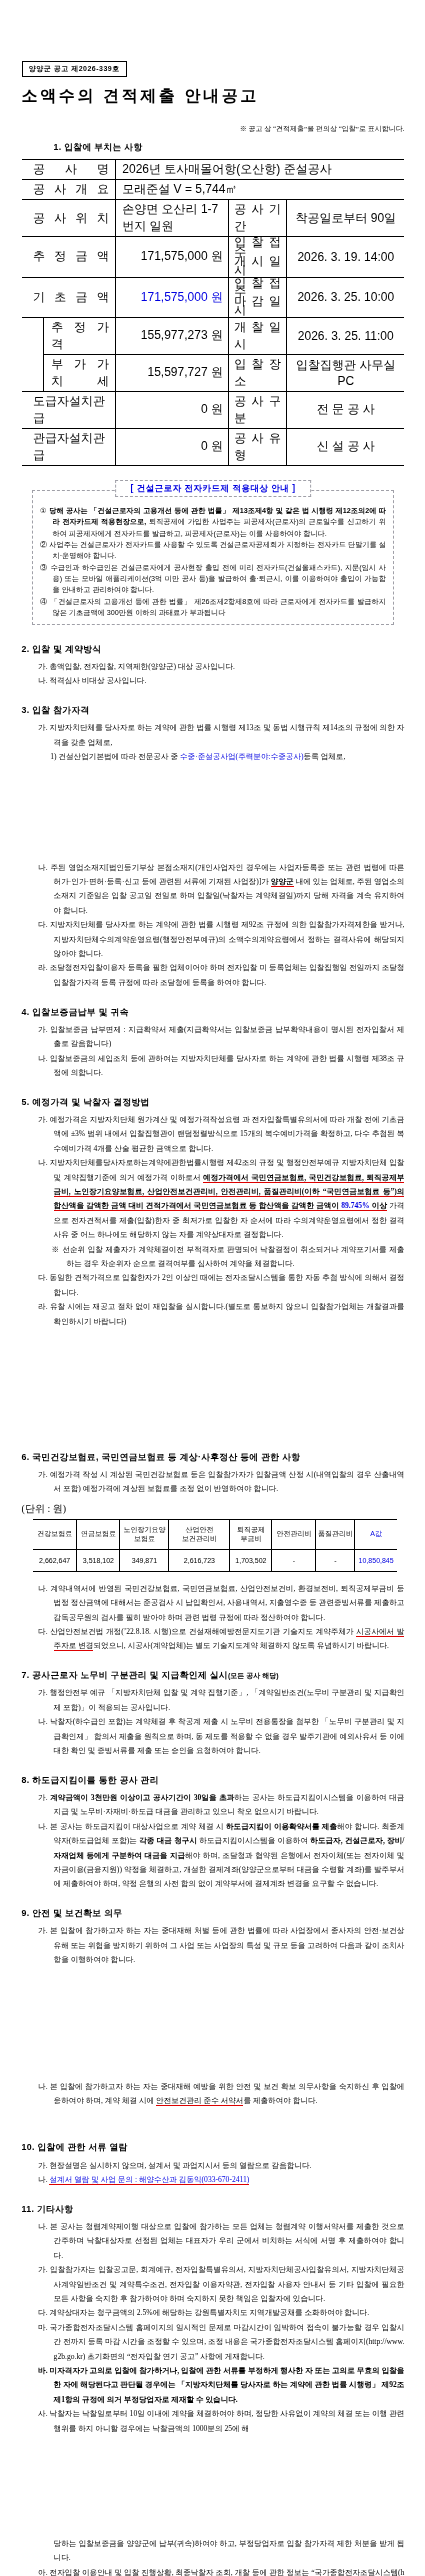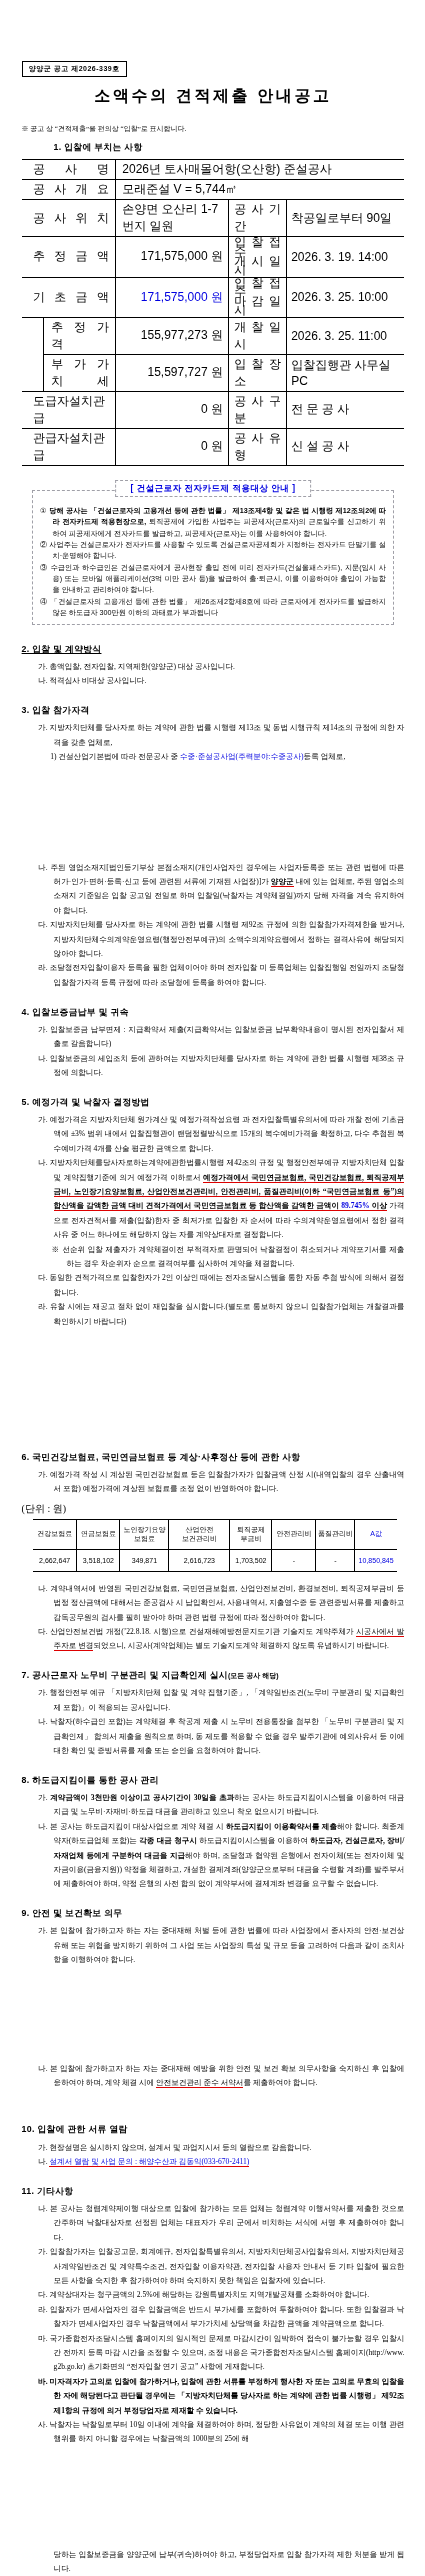--- a/index.html
+++ b/index.html
@@ -3,23 +3,23 @@
 <meta charset="utf-8">
 <style>
   html,body { margin:0; padding:0; background:#ffffff; }
   .doc {
     width:426px; height:3009px; margin:0 auto; background:#fff; color:#000;
     box-sizing:border-box; padding:61px 21.6px 0 21.6px; overflow:hidden;
     font-family:"Liberation Serif","DejaVu Serif",serif; position:relative;
   }
   .notice-box { display:inline-block; border:1px solid #000; padding:2.1px 6.2px;
     font-family:"Liberation Sans",sans-serif; font-weight:bold; font-size:7px; letter-spacing:0.5px; }
-  .title { text-align:center; font-family:"Liberation Sans",sans-serif; font-weight:bold;
+  .title { text-align:left; font-family:"Liberation Sans",sans-serif; font-weight:bold;
     font-size:16px; letter-spacing:2.6px; margin:9.3px 0 0 0; }
-  .top-note { text-align:left; font-size:7px; margin-top:16.5px; }
+  .top-note { text-align:right; font-size:7px; margin-top:16.5px; }
   .h { font-family:"Liberation Sans",sans-serif; font-weight:bold; font-size:8.8px;
     margin:16.5px 0 4.1px 0; letter-spacing:0.3px; }
   .h .sub { font-size:7px; letter-spacing:0; }
   .p { font-size:7.6px; line-height:14.4px; text-align:justify; margin:0;
     padding-left:32px; text-indent:-15.5px; word-break:break-all; }
   .p2 { padding-left:42px; text-indent:-13.4px; }
   .pn { padding-left:45px; text-indent:-15px; }
   .b { font-weight:bold; }
   .blue { color:#0000e0; }
   .rl { border-bottom:1px solid #dd0000; }
@@ -28,21 +28,21 @@
     font-family:"Liberation Sans",sans-serif; font-size:12px; margin-top:5.2px; table-layout:fixed; }
   .bidtbl td { border:0.5px solid #000; padding:1px 4.1px; }
   .bidtbl td.el { border-left:none; } .bidtbl td.er { border-right:none; }
   .bidtbl td.lab { text-align:justify; text-align-last:justify; padding:1px 6.2px 1px 11.3px; }
   .bidtbl td.labsub { text-align:justify; text-align-last:justify; padding:1px 6.2px 1px 7.2px; }
   .bidtbl td.sp { padding:0; }
   .bidtbl td.lab2 { text-align:justify; text-align-last:justify; padding:1px 5.2px; }
   .bidtbl td.lab2 div { text-align:justify; text-align-last:justify; line-height:9.3px; }
   .bidtbl td.vL { text-align:left; padding-left:6.2px; }
   .bidtbl td.vR { text-align:right; padding-right:5.2px; }
-  .bidtbl td.vC { }
+  .bidtbl td.vC { text-align:center; }
   
   .ebox { position:relative; margin:24px 10.3px 0 10.3px; border:1px dashed #a0a0a8;
     padding:14.4px 7.2px 6.2px 7.2px; font-family:"Liberation Sans",sans-serif; }
   .ebox-title { position:absolute; top:-10.3px; left:50%; transform:translateX(-50%);
     background:#fff; border:1px dashed #a0a0a8; color:#0000e0; font-weight:bold;
     font-size:8.5px; padding:1.5px 14.4px; white-space:nowrap; letter-spacing:0.5px; }
   .ei { font-size:7.2px; line-height:11.3px; text-align:justify; margin:0;
     padding-left:12.4px; text-indent:-12.4px; word-break:break-all; }
   
   .unit { text-align:left; font-size:10px; padding-right:6.2px; margin-top:6px; }
@@ -142,24 +142,24 @@
       <td class="vC er">신 설 공 사</td>
     </tr>
   </tbody>
     </table>
 
   <div class="ebox">
     <div class="ebox-title">[ 건설근로자 전자카드제 적용대상 안내 ]</div>
     <p class="ei"><span>① </span><span class="b">당해 공사는 「건설근로자의 고용개선 등에 관한 법률」 제13조제4항 및 같은 법 시행령 제12조의2에 따라 전자카드제 적용현장으로,</span><span> 퇴직공제에 가입한 사업주는 피공제자(근로자)의 근로일수를 신고하기 위하여 피공제자에게 전자카드를 발급하고, 피공제자(근로자)는 이를 사용하여야 합니다.</span></p>
     <p class="ei">② 사업주는 건설근로자가 전자카드를 사용할 수 있도록 건설근로자공제회가 지정하는 전자카드 단말기를 설치·운영해야 합니다.</p>
     <p class="ei">③ 수급인과 하수급인은 건설근로자에게 공사현장 출입 전에 미리 전자카드(건설올패스카드), 지문(임시 사용) 또는 모바일 애플리케이션(3억 미만 공사 등)을 발급하여 출·퇴근시, 이를 이용하여야 출입이 가능함을 안내하고 관리하여야 합니다.</p>
-    <p class="ei">④ 「건설근로자의 고용개선 등에 관한 법률」 제26조제2항제8호에 따라 근로자에게 전자카드를 발급하지 않은 하도급자 300만원 이하의 과태료가 부과됩니다</p>
+    <p class="ei">④ 「건설근로자의 고용개선 등에 관한 법률」 제26조제2항제8호에 따라 근로자에게 전자카드를 발급하지 않은 기초금액에 300만원 이하의 과태료가 부과됩니다</p>
   </div>
 
-  <div class="h" style="margin-top:18.5px;text-decoration:underline;">2. 입찰 및 계약방식</div>
+  <div class="h" style="margin-top:18.5px;">2. 입찰 및 계약방식</div>
   <p class="p">가. 총액입찰, 전자입찰, 지역제한(양양군) 대상 공사입니다.</p>
   <p class="p">나. 적격심사 비대상 공사입니다.</p>
 
   <div class="h">3. 입찰 참가자격</div>
   <p class="p">가. 지방자치단체를 당사자로 하는 계약에 관한 법률 시행령 제13조 및 동법 시행규칙 제14조의 규정에 의한 자격을 갖춘 업체로,</p>
   <p class="p p2"><span>1) 건설산업기본법에 따라 전문공사 중 </span><span class="blue">수중·준설공사업(주력분야:수중공사)</span><span>등록 업체로,</span></p>
 
   <div class="gap" style="height:96px;"></div>
 
   <p class="p"><span>나. 주된 영업소재지[법인등기부상 본점소재지(개인사업자인 경우에는 사업자등록증 또는 관련 법령에 따른 허가·인가·면허·등록·신고 등에 관련된 서류에 기재된 사업장)]가 </span><span class="b rl">양양군</span><span> 내에 있는 업체로, 주된 영업소의 소재지 기준일은 입찰 공고일 전일로 하며 입찰일(낙찰자는 계약체결일)까지 당해 자격을 계속 유지하여야 합니다.</span></p>
@@ -229,31 +229,30 @@
   <div class="h">8. 하도급지킴이를 통한 공사 관리</div>
   <p class="p"><span>가. </span><span class="b">계약금액이 3천만원 이상이고 공사기간이 30일을 초과</span><span>하는 공사는 하도급지킴이시스템을 이용하여 대금지급 및 노무비·자재비·하도급 대금을 관리하고 있으니 착오 없으시기 바랍니다.</span></p>
   <p class="p"><span>나. 본 공사는 하도급지킴이 대상사업으로 계약 체결 시 </span><span class="b">하도급지킴이 이용확약서를 제출</span><span>해야 합니다. 최종계약자(하도급업체 포함)는 </span><span class="b">각종 대금 청구시</span><span> 하도급지킴이시스템을 이용하여 </span><span class="b">하도급자, 건설근로자, 장비/자재업체 등에게 구분하여 대금을 지급</span><span>해야 하며, 조달청과 협약된 은행에서 전자이체(또는 전자이체 및 자금이용(금융지원)) 약정을 체결하고, 개설한 결제계좌(양양군으로부터 대금을 수령할 계좌)를 발주부서에 제출하여야 하며, 약정 은행의 사전 합의 없이 계약부서에 결제계좌 변경을 요구할 수 없습니다.</span></p>
 
   <div class="h">9. 안전 및 보건확보 의무</div>
   <p class="p">가. 본 입찰에 참가하고자 하는 자는 중대재해 처벌 등에 관한 법률에 따라 사업장에서 종사자의 안전·보건상 유해 또는 위험을 방지하기 위하여 그 사업 또는 사업장의 특성 및 규모 등을 고려하여 다음과 같이 조치사항을 이행하여야 합니다.</p>
 
   <div class="gap" style="height:89px;"></div>
 
 
-  <p class="p" style="margin-top:5px;"><span>나. 본 입찰에 참가하고자 하는 자는 중대재해 예방을 위한 안전 및 보건 확보 의무사항을 숙지하신 후 입찰에 응하여야 하며, 계약 체결 시에 </span><span class="rl">안전보건관리 준수 서약서</span><span>를 제출하여야 합니다.</span></p>
+  <p class="p" style="margin-top:23px;"><span>나. 본 입찰에 참가하고자 하는 자는 중대재해 예방을 위한 안전 및 보건 확보 의무사항을 숙지하신 후 입찰에 응하여야 하며, 계약 체결 시에 </span><span class="rl">안전보건관리 준수 서약서</span><span>를 제출하여야 합니다.</span></p>
 
   <div class="h" style="margin-top:34px;">10. 입찰에 관한 서류 열람</div>
   <p class="p">가. 현장설명은 실시하지 않으며, 설계서 및 과업지시서 등의 열람으로 갈음합니다.</p>
   <p class="p"><span>나. </span><span class="blue rl">설계서 열람 및 사업 문의 : 해양수산과 김동익(033-670-2411)</span></p>
 
   <div class="h">11. 기타사항</div>
   <p class="p">나. 본 공사는 청렴계약제이행 대상으로 입찰에 참가하는 모든 업체는 청렴계약 이행서약서를 제출한 것으로 간주하며 낙찰대상자로 선정된 업체는 대표자가 우리 군에서 비치하는 서식에 서명 후 제출하여야 합니다.</p>
   <p class="p">가. 입찰참가자는 입찰공고문, 회계예규, 전자입찰특별유의서, 지방자치단체공사입찰유의서, 지방자치단체공사계약일반조건 및 계약특수조건, 전자입찰 이용자약관, 전자입찰 사용자 안내서 등 기타 입찰에 필요한 모든 사항을 숙지한 후 참가하여야 하며 숙지하지 못한 책임은 입찰자에 있습니다.</p>
   <p class="p">다. 계약상대자는 청구금액의 2.5%에 해당하는 강원특별자치도 지역개발공채를 소화하여야 합니다.</p>
-  <p class="p">라. 입찰자가 면세사업자인 경우 입찰금액은 반드시 부가세를 포함하여 투찰하여야 합니다. 또한 입찰결과 낙찰자가 면세사업자인 경우 낙찰금액에서 부가가치세 상당액을 차감한 금액을 계약금액으로 합니다.</p>
   <p class="p">마. 국가종합전자조달시스템 홈페이지의 일시적인 문제로 마감시간이 임박하여 접속이 불가능할 경우 입찰시간 전까지 등록 마감 시간을 조정할 수 있으며, 조정 내용은 국가종합전자조달시스템 홈페이지(http://www.g2b.go.kr) 초기화면의 “전자입찰 연기 공고” 사항에 게재합니다.</p>
   <p class="p b">바. 미자격자가 고의로 입찰에 참가하거나, 입찰에 관한 서류를 부정하게 행사한 자 또는 고의로 무효의 입찰을 한 자에 해당된다고 판단될 경우에는 「지방자치단체를 당사자로 하는 계약에 관한 법률 시행령」 제92조제1항의 규정에 의거 부정당업자로 제재할 수 있습니다.</p>
   <p class="p">사. 낙찰자는 낙찰일로부터 10일 이내에 계약을 체결하여야 하며, 정당한 사유없이 계약의 체결 또는 이행 관련 행위를 하지 아니할 경우에는 낙찰금액의 1000분의 25에 해</p>
 
   <div class="gap" style="height:101px;"></div>
 
   <p class="p" style="text-indent:0;">당하는 입찰보증금을 양양군에 납부(귀속)하여야 하고, 부정당업자로 입찰 참가자격 제한 처분을 받게 됩니다.</p>
   <p class="p">아. 전자입찰 이용안내 및 입찰 진행상황, 최종낙찰자 조회, 개찰 등에 관한 정보는 “국가종합전자조달시스템(http://www.g2b.go.kr )”를 이용하시기 바랍니다.</p>
   <p class="p">자. 전자입찰 이용안내 : 조달청 콜센터(1588-0800)</p>
   <p class="p">차. 공고·입찰 및 계약체결 : 세무회계과(033-670-2272)</p>

